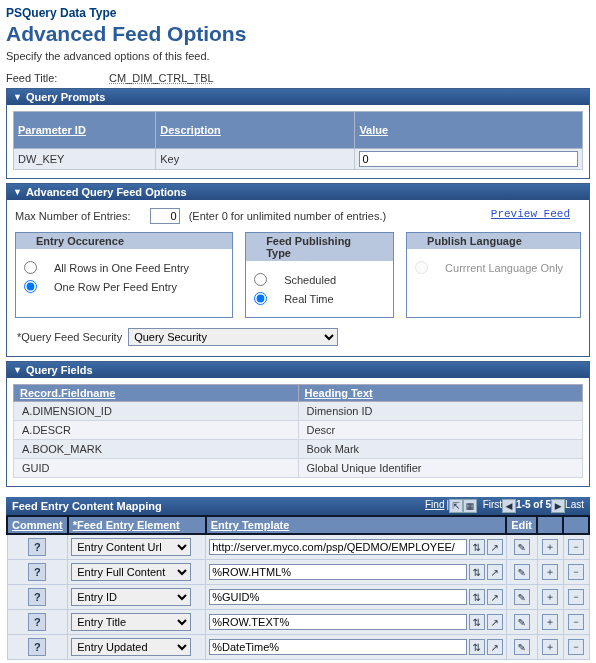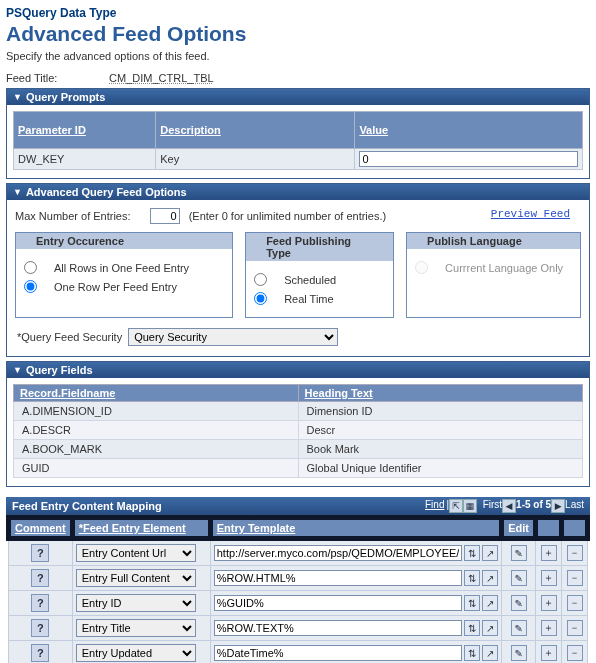--- a/index.html
+++ b/index.html
@@ -109,21 +109,21 @@
   .fm-header .left { }
   .fm-header .right { display:flex; align-items:flex-start; gap:0; font-weight:normal; font-size:10px;}
   .fm-header .right a { color:#fff; text-decoration:underline; margin-right:2px;}
   .fm-header .iconbtn {
     display:inline-flex; width:14px; height:14px; border:1px solid #8aa; background:#cfd9ea;
     align-items:center;justify-content:center; font-size:9px; color:#234;
   }
   .fm-header .nav-sep { color:#fff; }
   table.fm { width: calc(100% - 4px); margin: 0 2px; border-collapse: collapse; font-size:11px;}
   table.fm th {
-    background:#6d8bb8; color:#fff; text-align:left; padding:2px 4px; border:5px solid #0f172a; text-decoration: underline; font-weight:bold;
+    background:#6d8bb8; color:#fff; text-align:left; padding:2px 4px; border:2px solid #0f172a; text-decoration: underline; font-weight:bold;
   }
   table.fm th.noul { text-decoration:none; }
   table.fm td { padding:3px 3px; border:1px solid #c3cde0; background:#e7ebf2; vertical-align: middle;}
   .help-btn {
     display:inline-flex; width:18px; height:18px; border:1px solid #7c95b8; background:#cfd9ea;
     align-items:center;justify-content:center; color:#234; font-weight:bold; font-size:11px;
   }
   .dd { width:120px; border:1px solid #7a8fae; font-size:11px; padding:1px;}
   .tmpl-wrap { display:flex; gap:2px; align-items:center;}
   .tmpl-input { flex:1; border:1px solid #7a8fae; font-size:11px; padding:1px 2px;}

